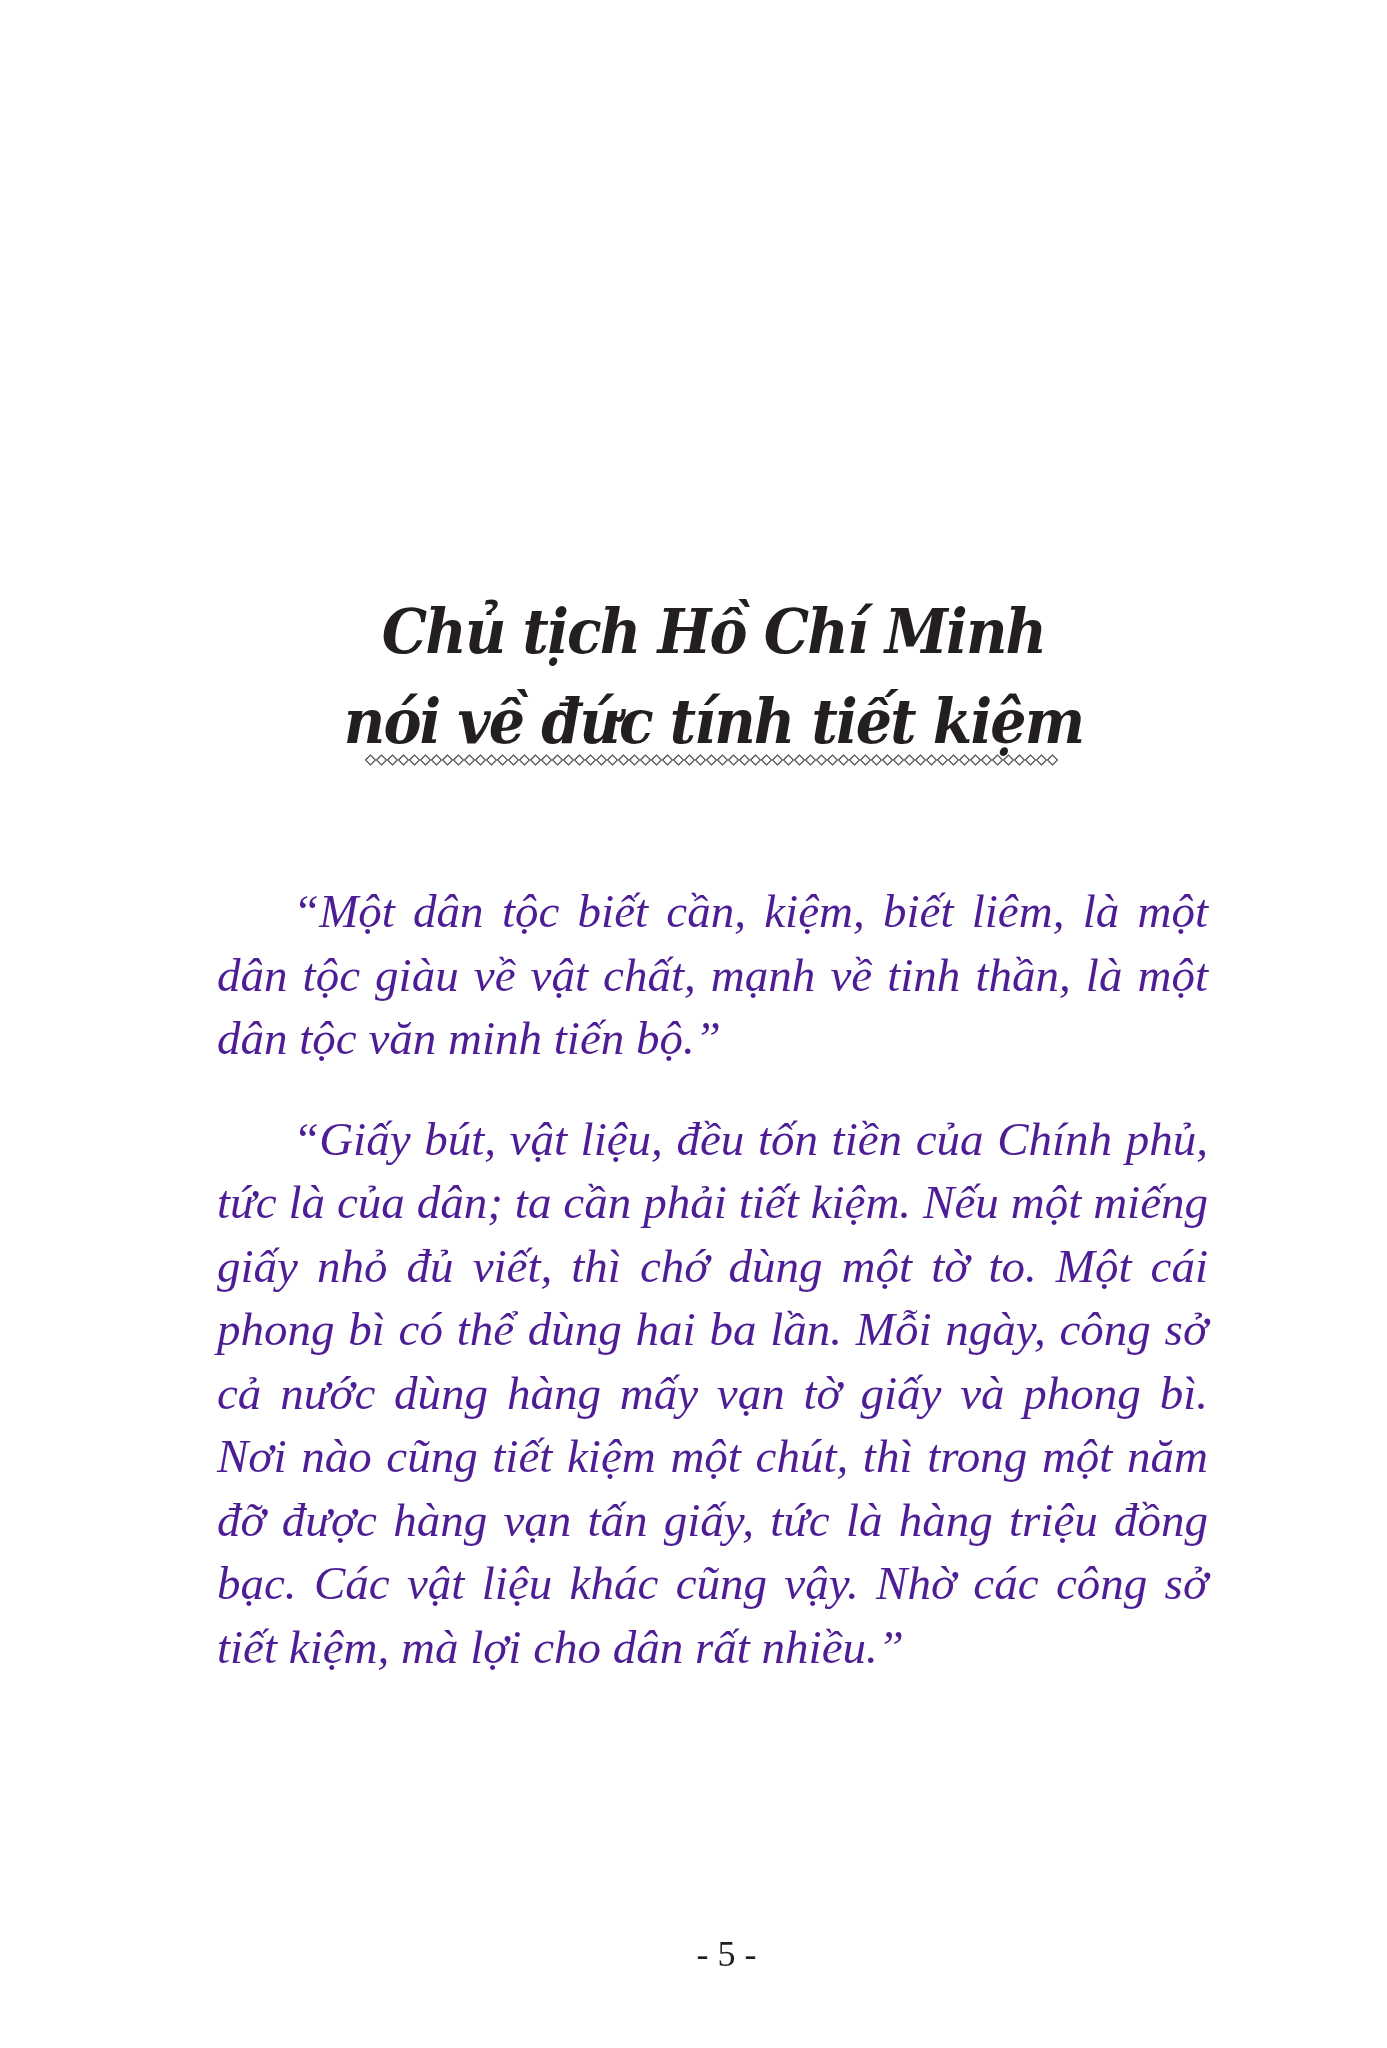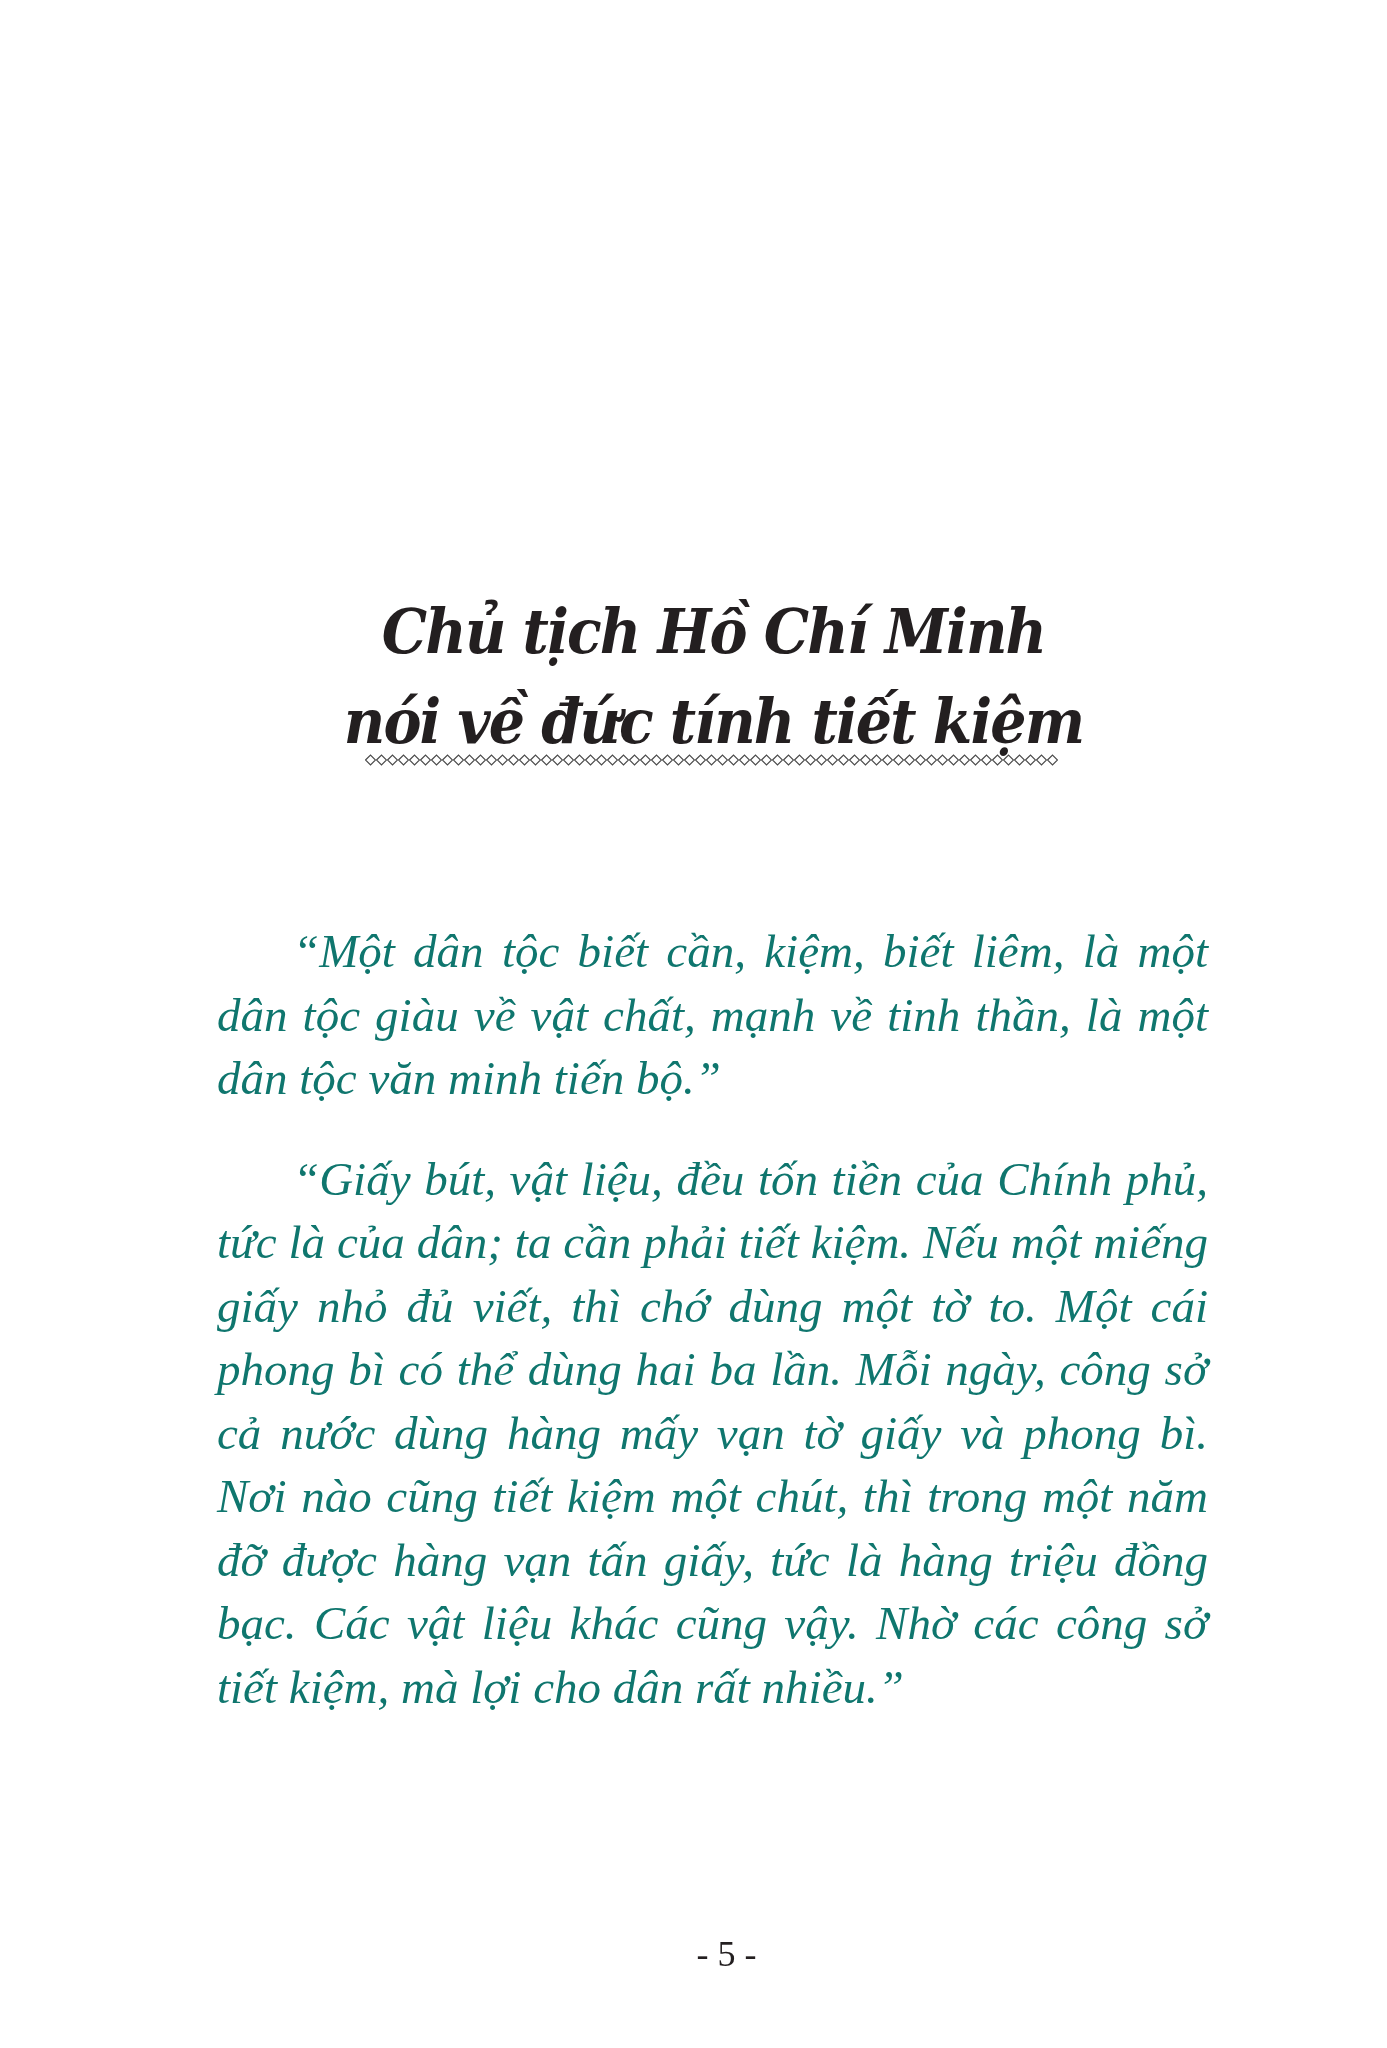--- a/index.html
+++ b/index.html
@@ -55,23 +55,22 @@
     }
     .body-text {
       position: absolute;
       left: 217px;
       top: 880px;
       width: 991px;
       font-family: "Liberation Serif", "DejaVu Serif", serif;
       font-style: italic;
       font-size: 47px;
       line-height: 63.5px;
-      color: #0f766e;
+      color: #4c1d95;
       text-align: justify;
-      margin-top: 40px;
     }
     .paragraph {
       margin: 0 0 37px 0;
       text-indent: 76px;
       text-align: justify;
       text-align-last: left;
     }
     .page-number {
       position: absolute;
       left: 0;

